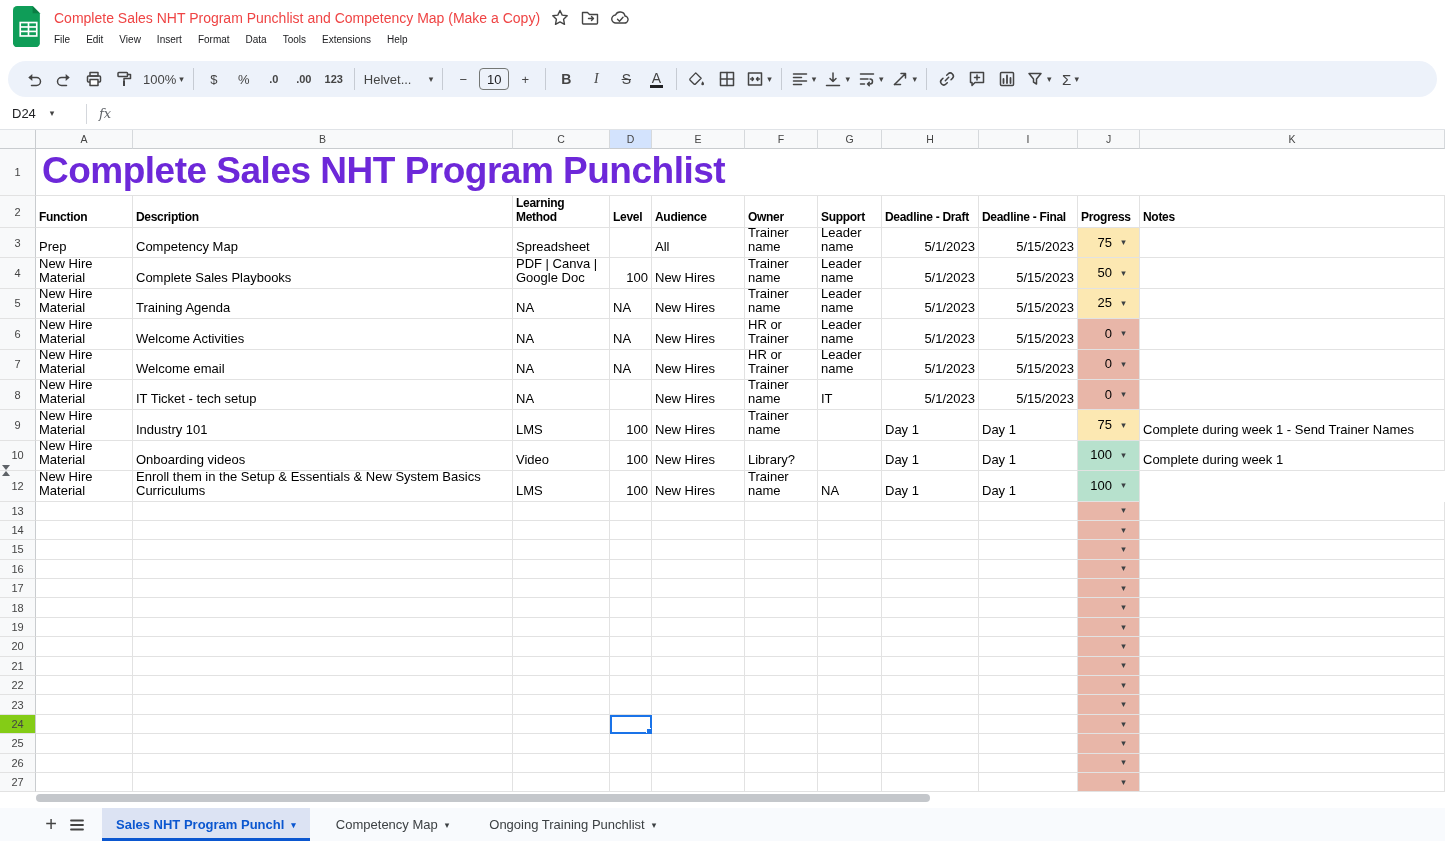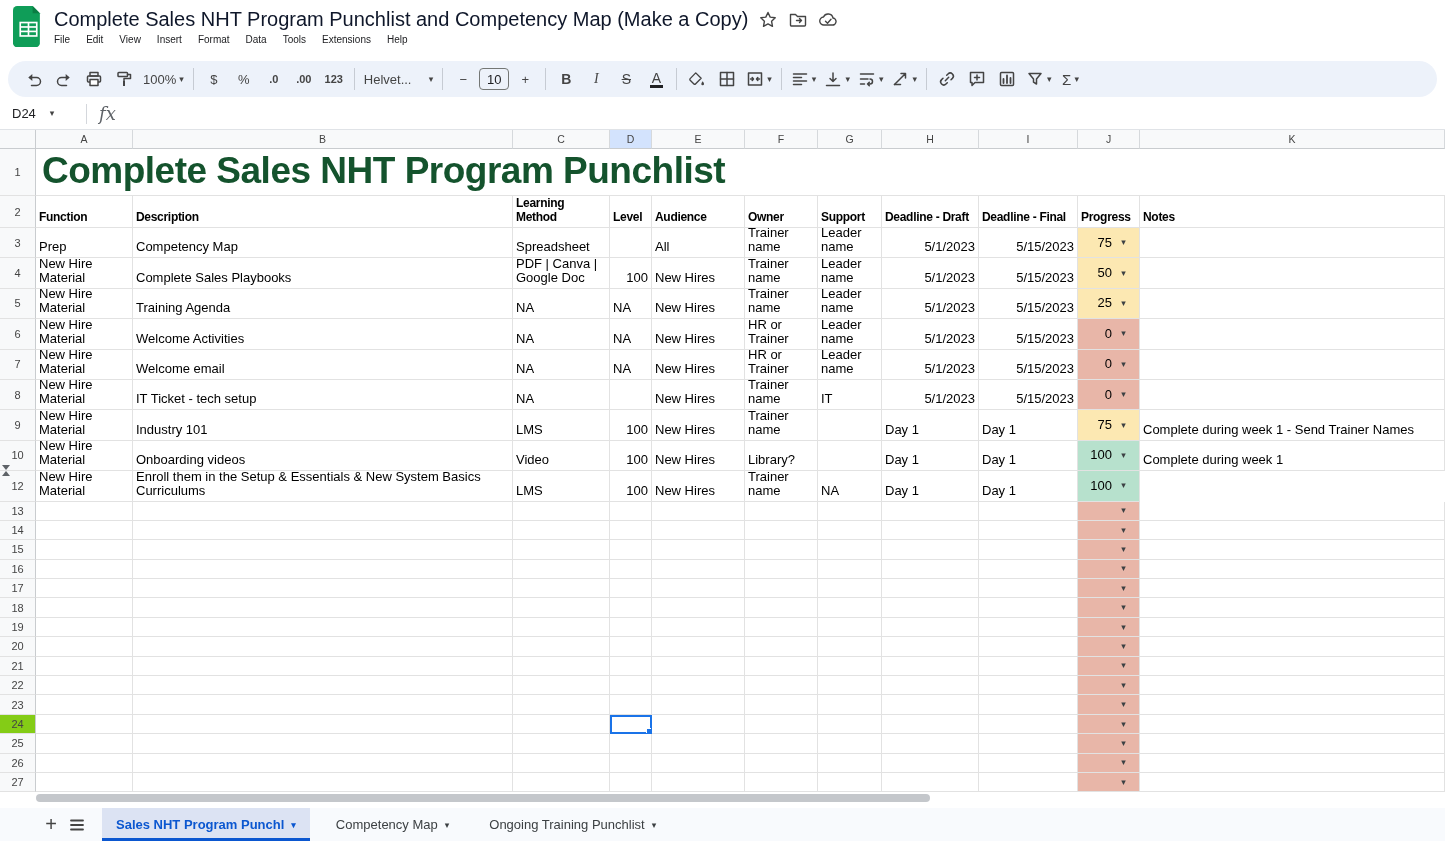--- a/index.html
+++ b/index.html
@@ -3,21 +3,21 @@
 <meta charset="utf-8">
 <style>
   *{box-sizing:border-box;margin:0;padding:0}
   html,body{width:1445px;height:841px;overflow:hidden;background:#fff;
     font-family:"Liberation Sans",sans-serif;position:relative}
 
   
   .titlebar{position:absolute;top:0;left:0;right:0;height:60px;background:#fff}
   .logo{position:absolute;left:13px;top:6px;width:31px;height:41px}
   .doc-title-row{position:absolute;left:54px;top:8px;display:flex;align-items:center;gap:10px}
-  .doc-title{font-size:20px;color:#0f172a;white-space:nowrap}
+  .doc-title{font-size:14px;color:#ef4444;white-space:nowrap}
   .tb-ico{width:20px;height:20px;display:flex;align-items:center;justify-content:center}
   .tb-ico svg{width:18px;height:18px;stroke:#444;fill:none;stroke-width:1.4;stroke-linecap:round;stroke-linejoin:round}
   .menurow{position:absolute;left:46px;top:31px;display:flex;align-items:center}
   .menu-item{font-size:10px;color:#202124;padding:3px 8px;border-radius:4px;cursor:default}
 
   
   .toolbar{position:absolute;top:61px;left:8px;right:8px;height:36px;background:#edf2fa;
     border-radius:18px;display:flex;align-items:center;padding:0 12px;gap:2px}
   .tbtn{height:28px;min-width:28px;padding:0 3px;display:flex;align-items:center;justify-content:center;
     border-radius:4px;color:#444;font-size:13px;gap:3px;border:none;background:transparent;cursor:default}
@@ -35,21 +35,21 @@
   .strike-s{text-decoration:line-through;font-size:14px}
   .tcolor{font-size:14px;line-height:1;border-bottom:3px solid #202124;padding:0 2px}
   .sigma{font-size:15px}
 
   
   .formulabar{position:absolute;top:98px;left:0;right:0;height:32px;background:#fff;
     border-bottom:1px solid #e0e3e7;display:flex;align-items:center}
   .namebox{width:86px;height:100%;display:flex;align-items:center;padding-left:12px;gap:14px;
     font-size:13px;color:#202124}
   .nb-div{width:1px;height:20px;background:#d4d7dc}
-  .fx{font-family:"DejaVu Serif",serif;font-style:italic;font-size:18px;color:#5f6368;margin:0 12px}
+  .fx{font-family:"DejaVu Serif",serif;font-style:italic;font-size:13px;color:#5f6368;margin:0 12px}
   .f-input{flex:1;border:none;outline:none;font-size:13px;height:100%}
 
   
   .grid{position:absolute;top:130px;left:0;width:1445px}
   .chrow{display:flex;height:19px}
   .corner{width:36px;background:#f8f9fa;border-right:1px solid #c9cccf;border-bottom:1px solid #c9cccf}
   .chcell{background:#f8f9fa;border-right:1px solid #d6d9dc;border-bottom:1px solid #c9cccf;
     display:flex;align-items:center;justify-content:center;font-size:10.5px;color:#444}
   .chcell.sel{background:#d3e3fd}
   .col-A{width:97px}.col-B{width:380px}.col-C{width:97px}.col-D{width:42px}.col-E{width:93px}
@@ -60,21 +60,21 @@
     display:flex;align-items:center;justify-content:center;font-size:11px;color:#444;position:relative}
   .rowhdr.sel{background:#84cc16}
   .rowhdr.hid-below::after{content:"";position:absolute;left:2px;bottom:0;
     border-left:4px solid transparent;border-right:4px solid transparent;border-top:5px solid #5f6368}
   .rowhdr.hid-above::before{content:"";position:absolute;left:2px;top:0;
     border-left:4px solid transparent;border-right:4px solid transparent;border-bottom:5px solid #5f6368}
   .cell{border-right:1px solid #e2e2e2;border-bottom:1px solid #e2e2e2;font-size:13px;color:#000;
     display:flex;align-items:flex-end;padding:2px 3px 3px 3px;line-height:14px;overflow:hidden;position:relative}
   .cell.num{justify-content:flex-end}
   .row-title{height:47px}
-  .title-cell{flex:1;font-size:37px;font-weight:bold;color:#14532d;line-height:42px;letter-spacing:-0.5px;
+  .title-cell{flex:1;font-size:37px;font-weight:bold;color:#6d28d9;line-height:42px;letter-spacing:-0.5px;
     white-space:nowrap;overflow:visible;padding-left:6px;border-right:none}
   .row-colnames{height:32px}
   .hdrcell{font-weight:bold;font-size:12px;letter-spacing:-0.3px;white-space:nowrap;align-items:flex-end}
   .hdrcell.wrap{white-space:normal}
   .row.data{height:30.4px}
   .row.empty{height:19.4px}
   .cell.progress{align-items:center;padding:8px;display:flex;justify-content:flex-end}
   .pv{flex:1;text-align:right;padding-right:4px}
   .parrow{width:15px;text-align:center;font-size:9px;color:#3c4043;line-height:1}
   .cell.selected{outline:2px solid #1a73e8;outline-offset:-2px;z-index:3}

